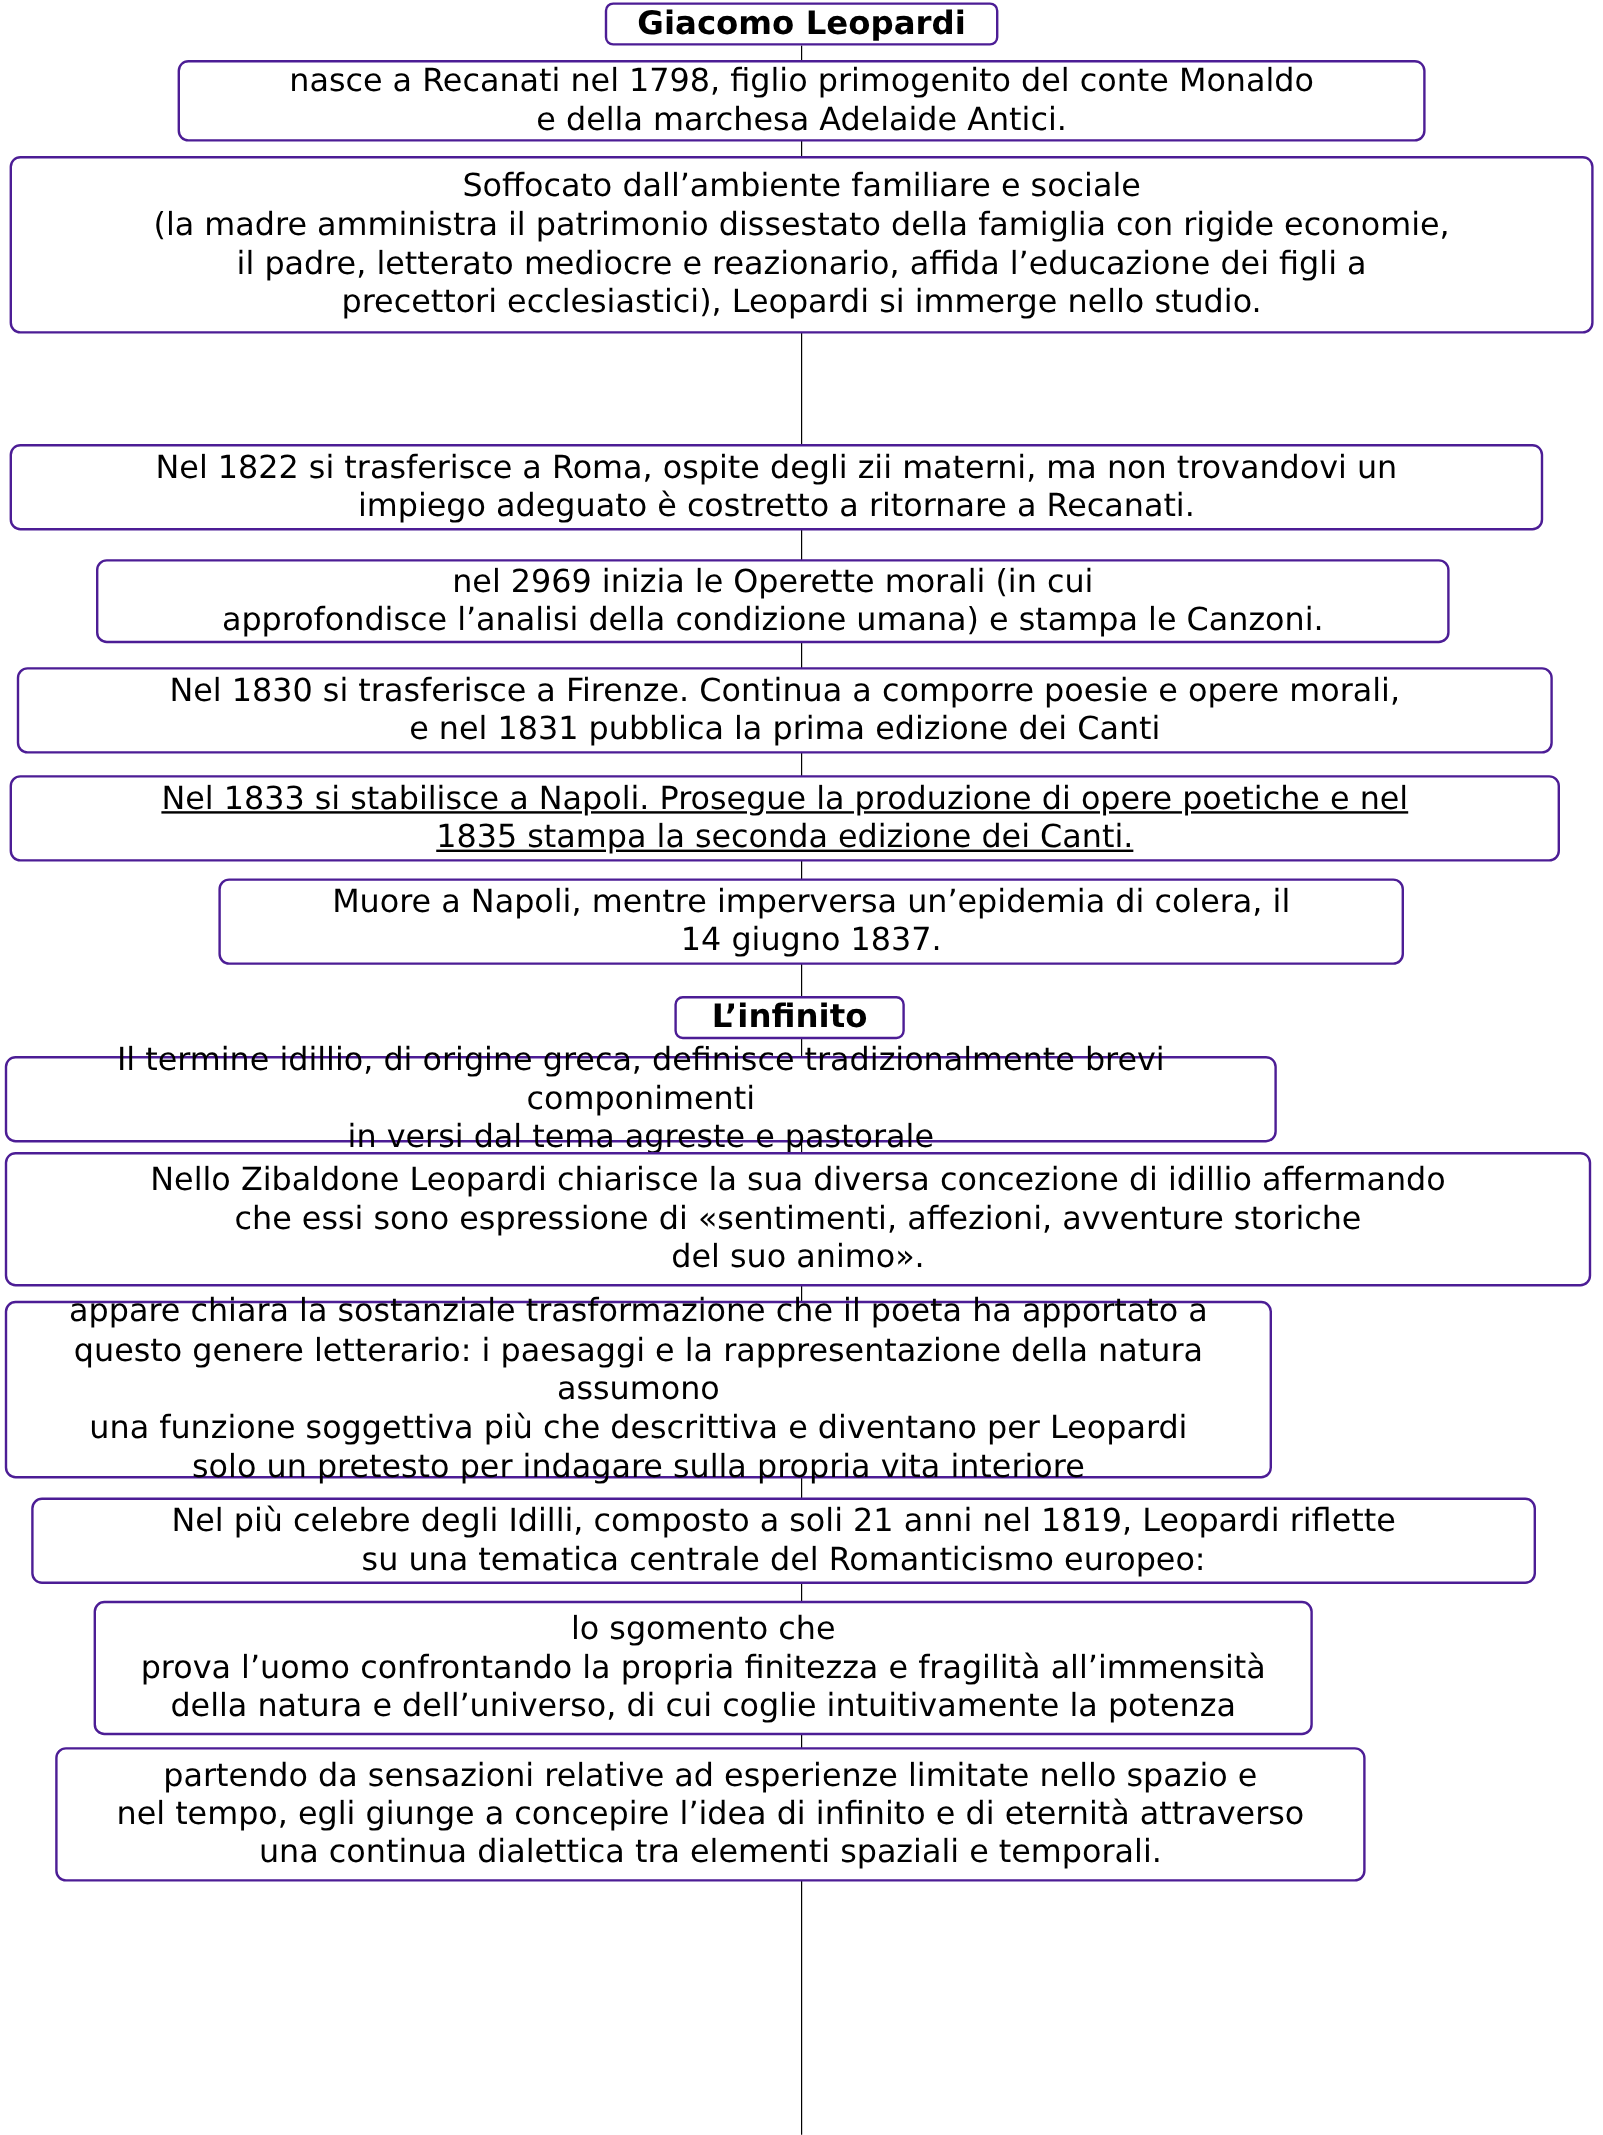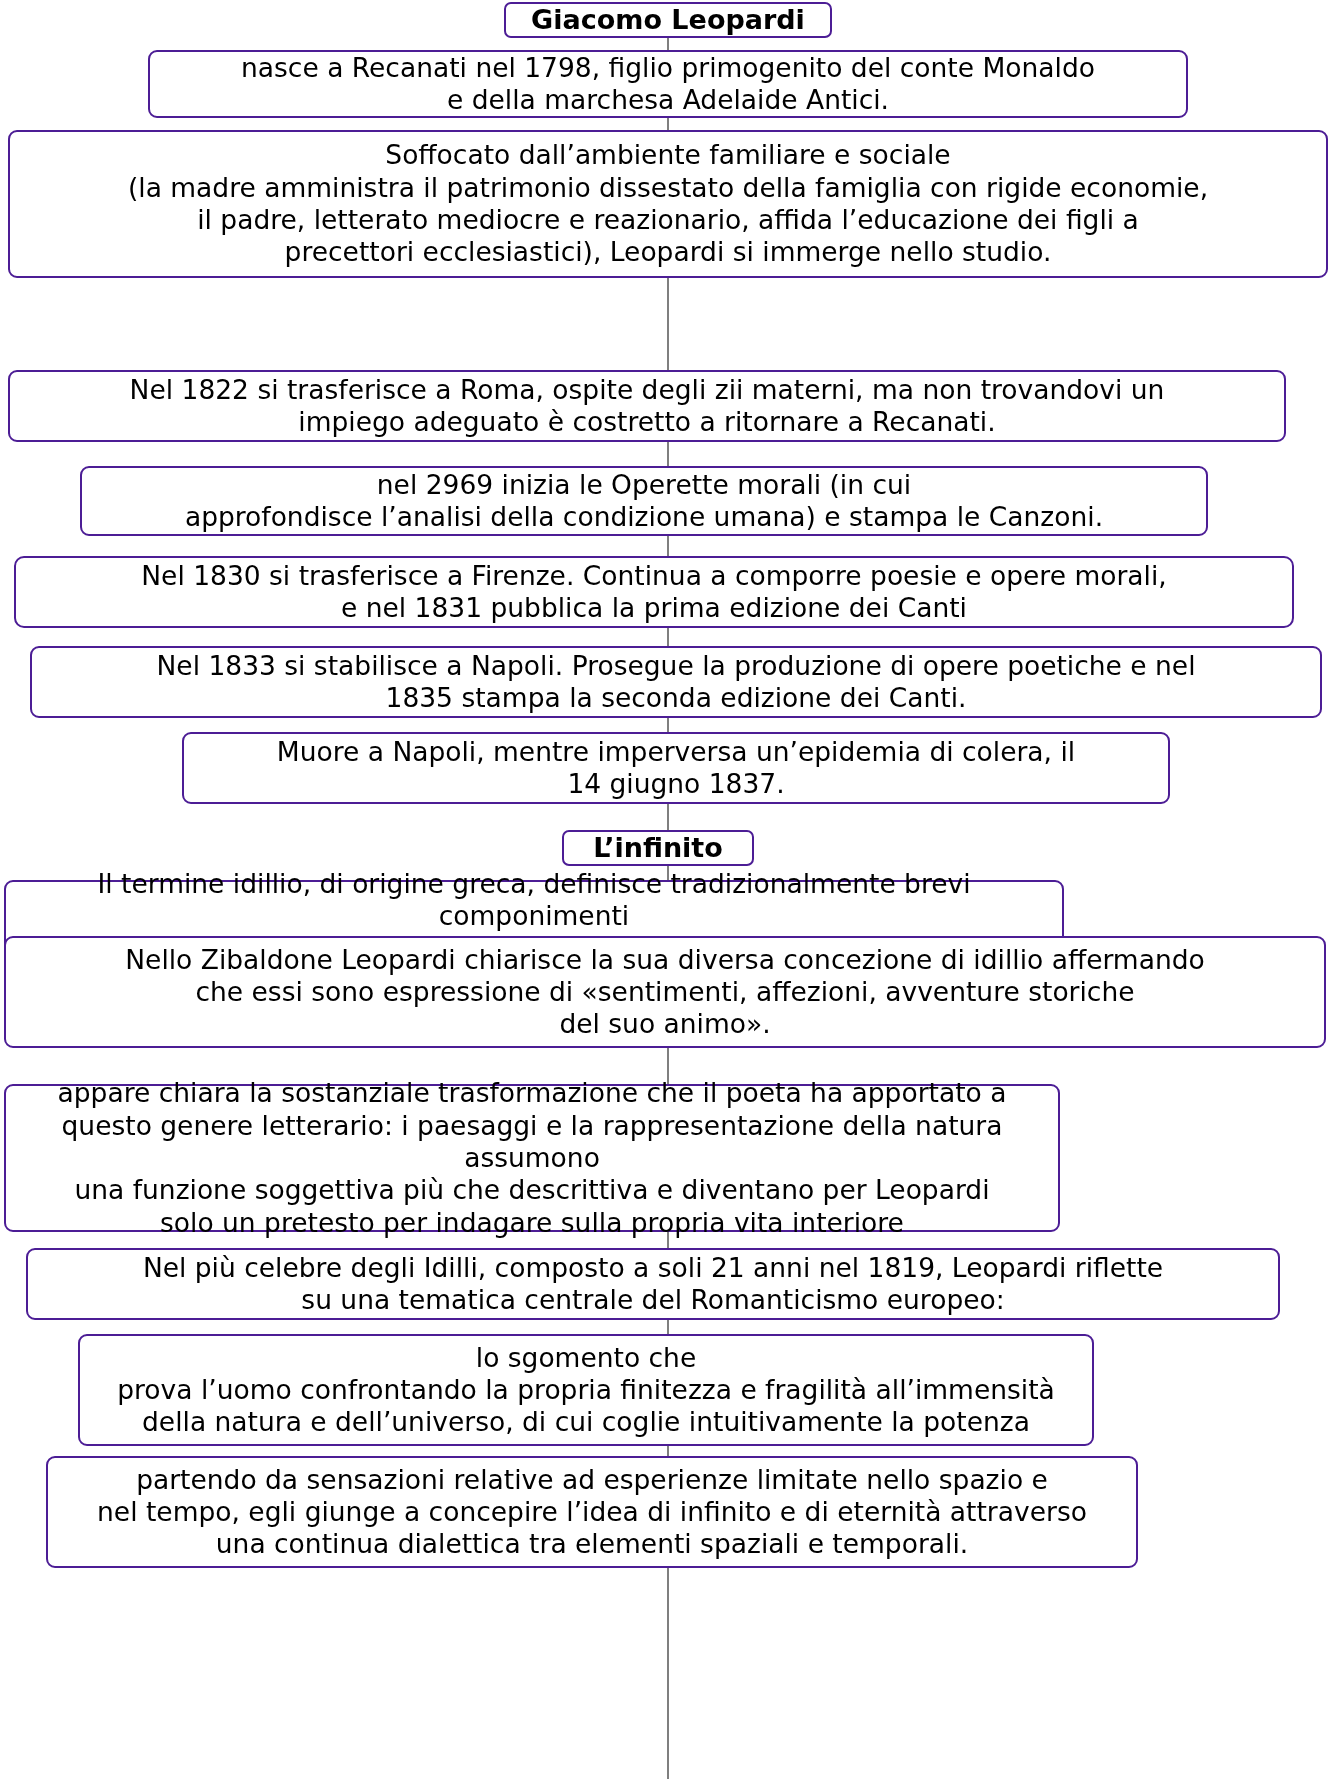--- a/index.html
+++ b/index.html
@@ -85,45 +85,45 @@
   <div class="node body-node" style="left:8px; top:370px; width:1278px; height:72px;">
     <span class="txt">Nel 1822 si trasferisce a Roma, ospite degli zii materni, ma non trovandovi un
 impiego adeguato è costretto a ritornare a Recanati.</span>
   </div>
 
   <div class="node body-node" style="left:80px; top:466px; width:1128px; height:70px;">
     <span class="txt">nel 2969 inizia le Operette morali (in cui
 approfondisce l’analisi della condizione umana) e stampa le Canzoni.</span>
   </div>
 
-  <div class="node body-node" style="left:14px; top:556px; width:1280px; height:72px;border-radius:10px;">
+  <div class="node body-node" style="left:14px; top:556px; width:1280px; height:72px;">
     <span class="txt">Nel 1830 si trasferisce a Firenze. Continua a comporre poesie e opere morali,
 e nel 1831 pubblica la prima edizione dei Canti</span>
   </div>
 
-  <div class="node body-node" style="left:30px; top:646px; width:1292px; height:72px;">
+  <div class="node body-node" style="left:8px; top:646px; width:1292px; height:72px;text-decoration:underline;">
     <span class="txt">Nel 1833 si stabilisce a Napoli. Prosegue la produzione di opere poetiche e nel
 1835 stampa la seconda edizione dei Canti.</span>
   </div>
 
   <div class="node body-node" style="left:182px; top:732px; width:988px; height:72px;">
     <span class="txt">Muore a Napoli, mentre imperversa un’epidemia di colera, il
 14 giugno 1837.</span>
   </div>
 
   <div class="node title-node" style="left:562px; top:830px; width:192px; height:36px;">
     <span class="txt">L’infinito</span>
   </div>
 
   <div class="node body-node" style="left:4px; top:880px; width:1060px; height:72px;">
     <span class="txt">Il termine idillio, di origine greca, definisce tradizionalmente brevi componimenti
 in versi dal tema agreste e pastorale</span>
   </div>
 
-  <div class="node body-node" style="left:4px; top:936px; width:1322px; height:112px;">
+  <div class="node body-node" style="left:4px; top:960px; width:1322px; height:112px;">
     <span class="txt">Nello Zibaldone Leopardi chiarisce la sua diversa concezione di idillio affermando
 che essi sono espressione di «sentimenti, affezioni, avventure storiche
 del suo animo».</span>
   </div>
 
   <div class="node body-node" style="left:4px; top:1084px; width:1056px; height:148px;">
     <span class="txt">appare chiara la sostanziale trasformazione che il poeta ha apportato a
 questo genere letterario: i paesaggi e la rappresentazione della natura assumono
 una funzione soggettiva più che descrittiva e diventano per Leopardi
 solo un pretesto per indagare sulla propria vita interiore</span>

